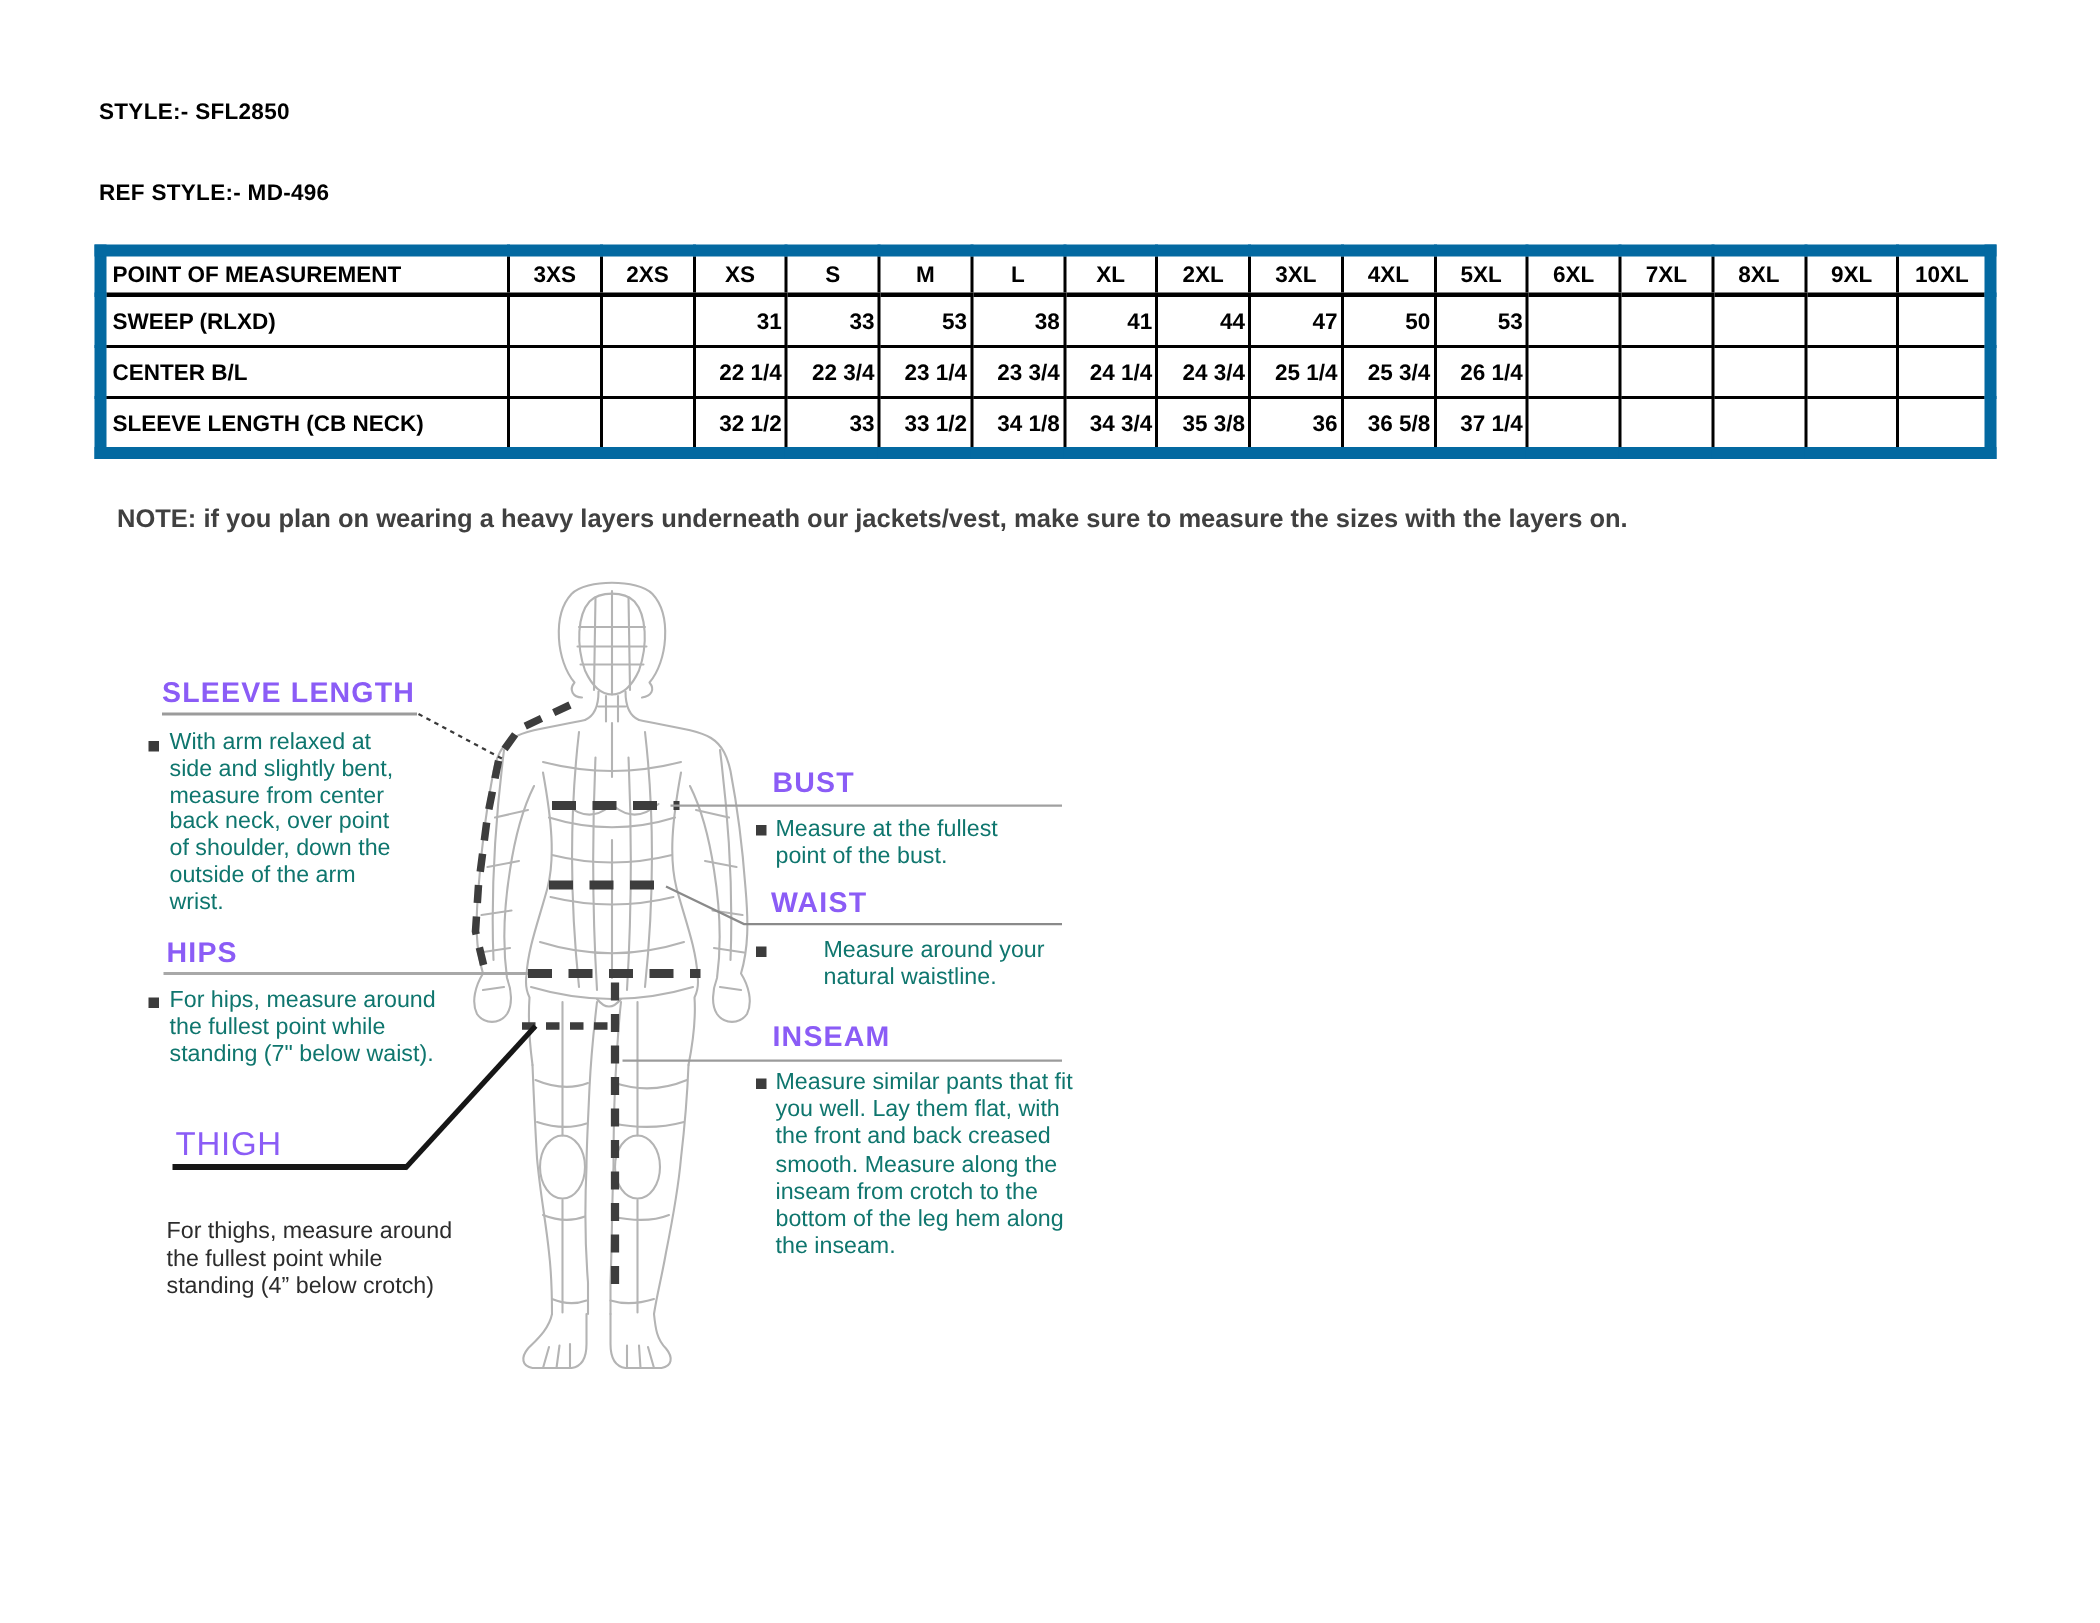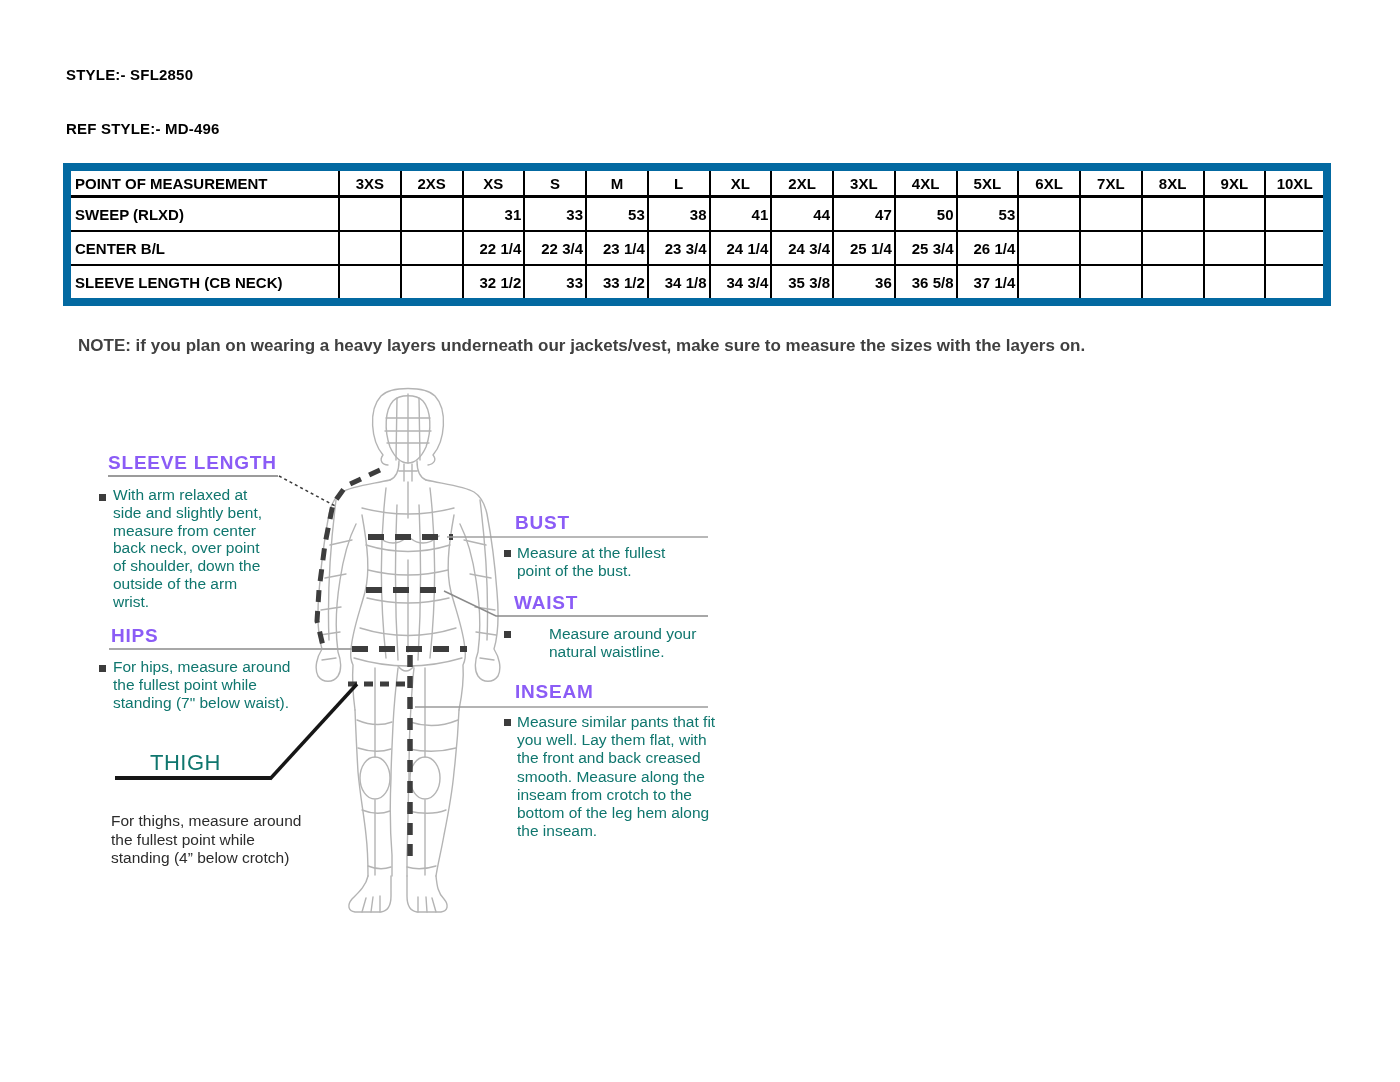--- a/index.html
+++ b/index.html
@@ -42,21 +42,21 @@
     position:absolute;left:78px;top:336px;
     font-size:17px;font-weight:bold;color:#404040;
   }
   .diagram-svg{position:absolute;left:0;top:0;}
   .h-label{
     position:absolute;
     font-size:19px;font-weight:bold;
     color:#8b5cf6;letter-spacing:.8px;
     white-space:nowrap;
   }
-  .h-label.thigh{font-size:22px;font-weight:normal;color:#0f766e;letter-spacing:.5px;margin-left:33px;}
+  .h-label.thigh{font-size:22px;font-weight:normal;color:#8b5cf6;letter-spacing:.5px;}
   .d-text{
     position:absolute;
     font-size:15.5px;color:#0f766e;line-height:17.8px;
   }
   .d-text.thigh-text{color:#2c2c2c;line-height:18.6px;margin-top:24px;}
   .bullet{
     position:absolute;width:7px;height:7px;background:#3c3c3c;
   }
 </style>
 </head>

